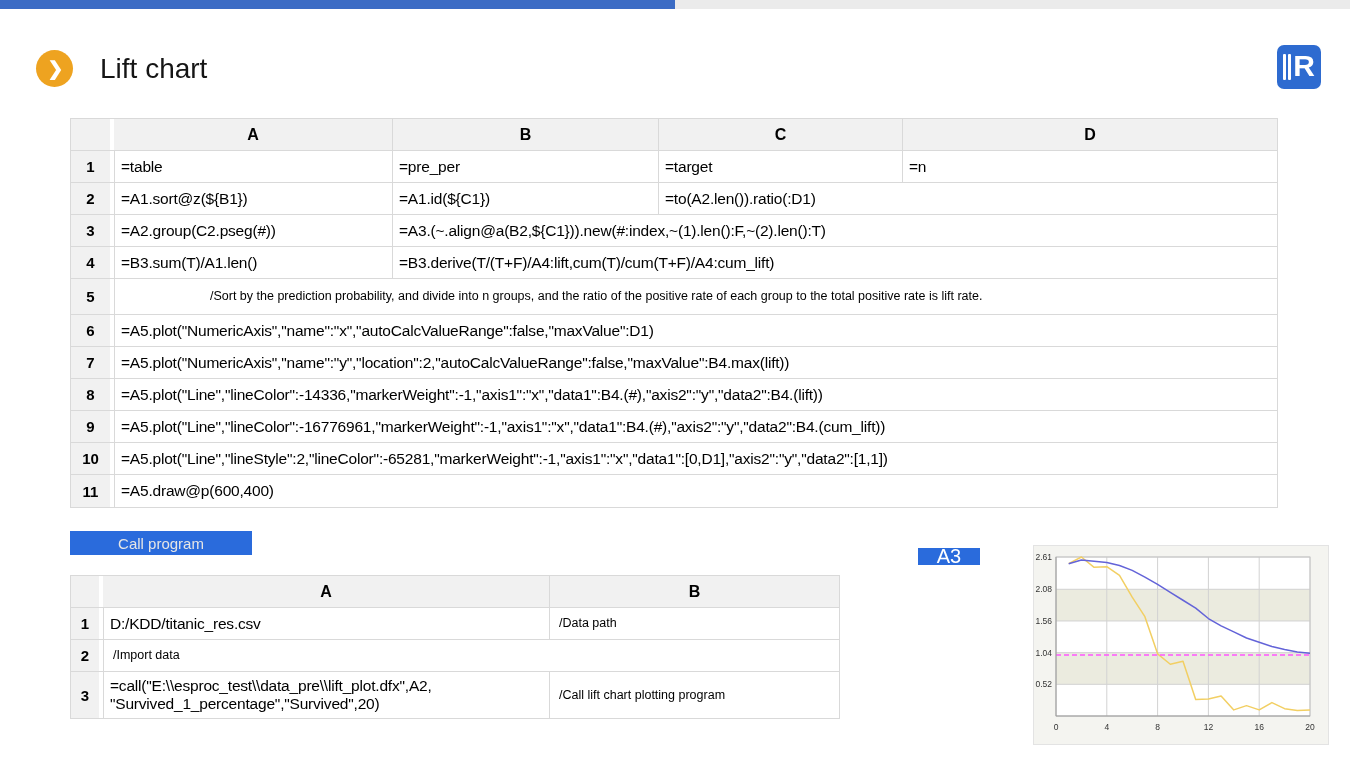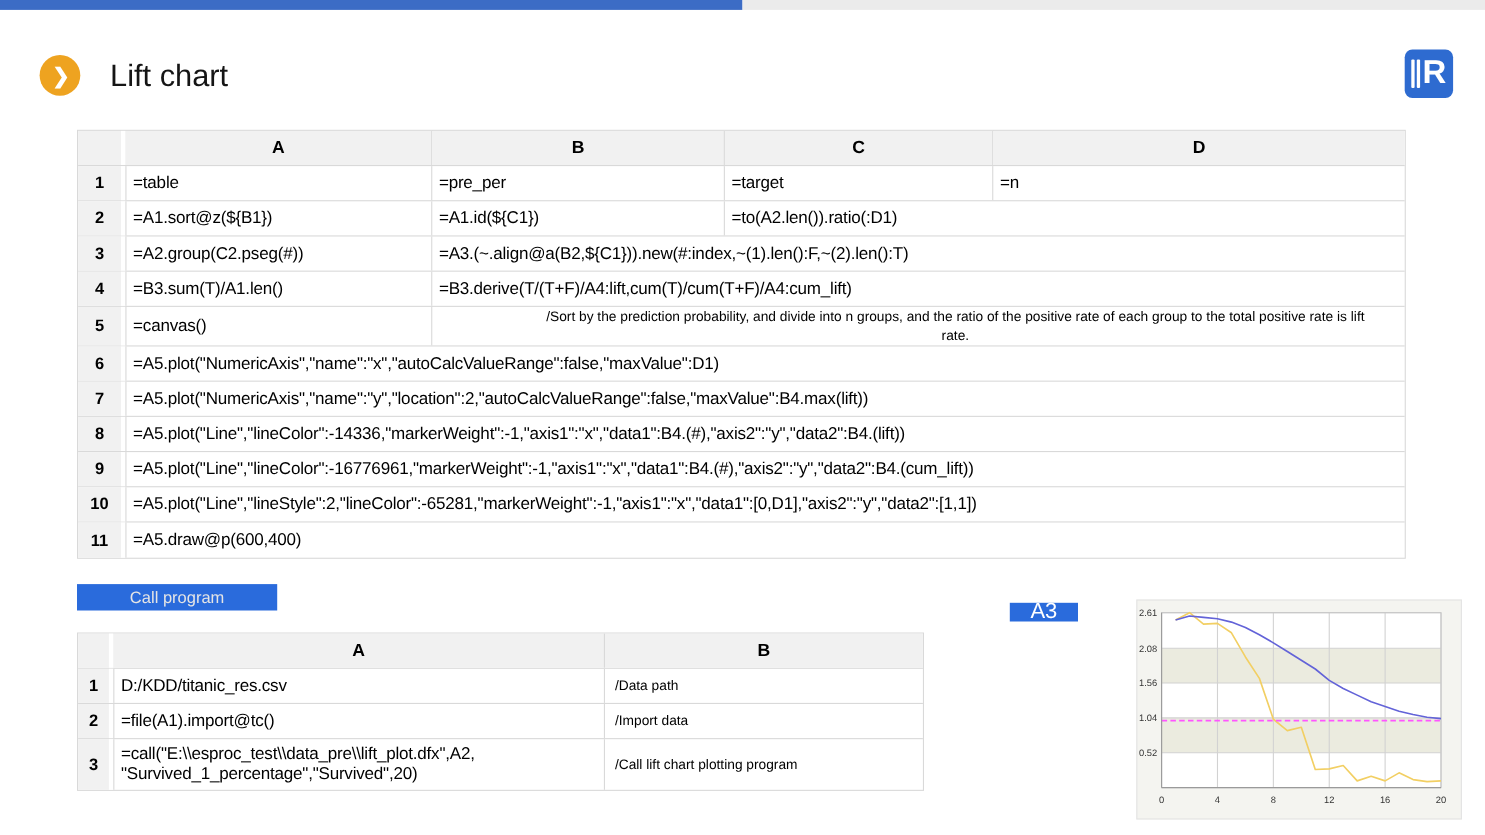--- a/index.html
+++ b/index.html
@@ -104,21 +104,20 @@
     <div class="cell colA">=A2.group(C2.pseg(#))</div>
     <div class="cell last">=A3.(~.align@a(B2,${C1})).new(#:index,~(1).len():F,~(2).len():T)</div>
   </div>
   <div class="trow h32">
     <div class="rownum">4</div>
     <div class="cell colA">=B3.sum(T)/A1.len()</div>
     <div class="cell last">=B3.derive(T/(T+F)/A4:lift,cum(T)/cum(T+F)/A4:cum_lift)</div>
   </div>
   <div class="trow h36">
     <div class="rownum">5</div>
-    <div class="cell colA">=canvas()</div>
     <div class="cell last comment" style="padding-left:95px;padding-right:28px;text-align:center;">/Sort by the prediction probability, and divide into n groups, and the ratio of the positive rate of each group to the total positive rate is lift rate.</div>
   </div>
   <div class="trow h32">
     <div class="rownum">6</div>
     <div class="cell last">=A5.plot("NumericAxis","name":"x","autoCalcValueRange":false,"maxValue":D1)</div>
   </div>
   <div class="trow h32">
     <div class="rownum">7</div>
     <div class="cell last">=A5.plot("NumericAxis","name":"y","location":2,"autoCalcValueRange":false,"maxValue":B4.max(lift))</div>
   </div>
@@ -148,21 +147,20 @@
     <div class="hcell ccolA">A</div>
     <div class="hcell last">B</div>
   </div>
   <div class="trow h32">
     <div class="rownum">1</div>
     <div class="cell ccolA">D:/KDD/titanic_res.csv</div>
     <div class="cell last comment" style="padding-left:9px;">/Data path</div>
   </div>
   <div class="trow h32">
     <div class="rownum">2</div>
-    <div class="cell ccolA">=file(A1).import@tc()</div>
     <div class="cell last comment" style="padding-left:9px;">/Import data</div>
   </div>
   <div class="trow h46">
     <div class="rownum">3</div>
     <div class="cell ccolA wrap">=call("E:\\esproc_test\\data_pre\\lift_plot.dfx",A2, "Survived_1_percentage","Survived",20)</div>
     <div class="cell last comment" style="padding-left:9px;">/Call lift chart plotting program</div>
   </div>
 </div>
 
 <div id="a3-tag">A3</div>

